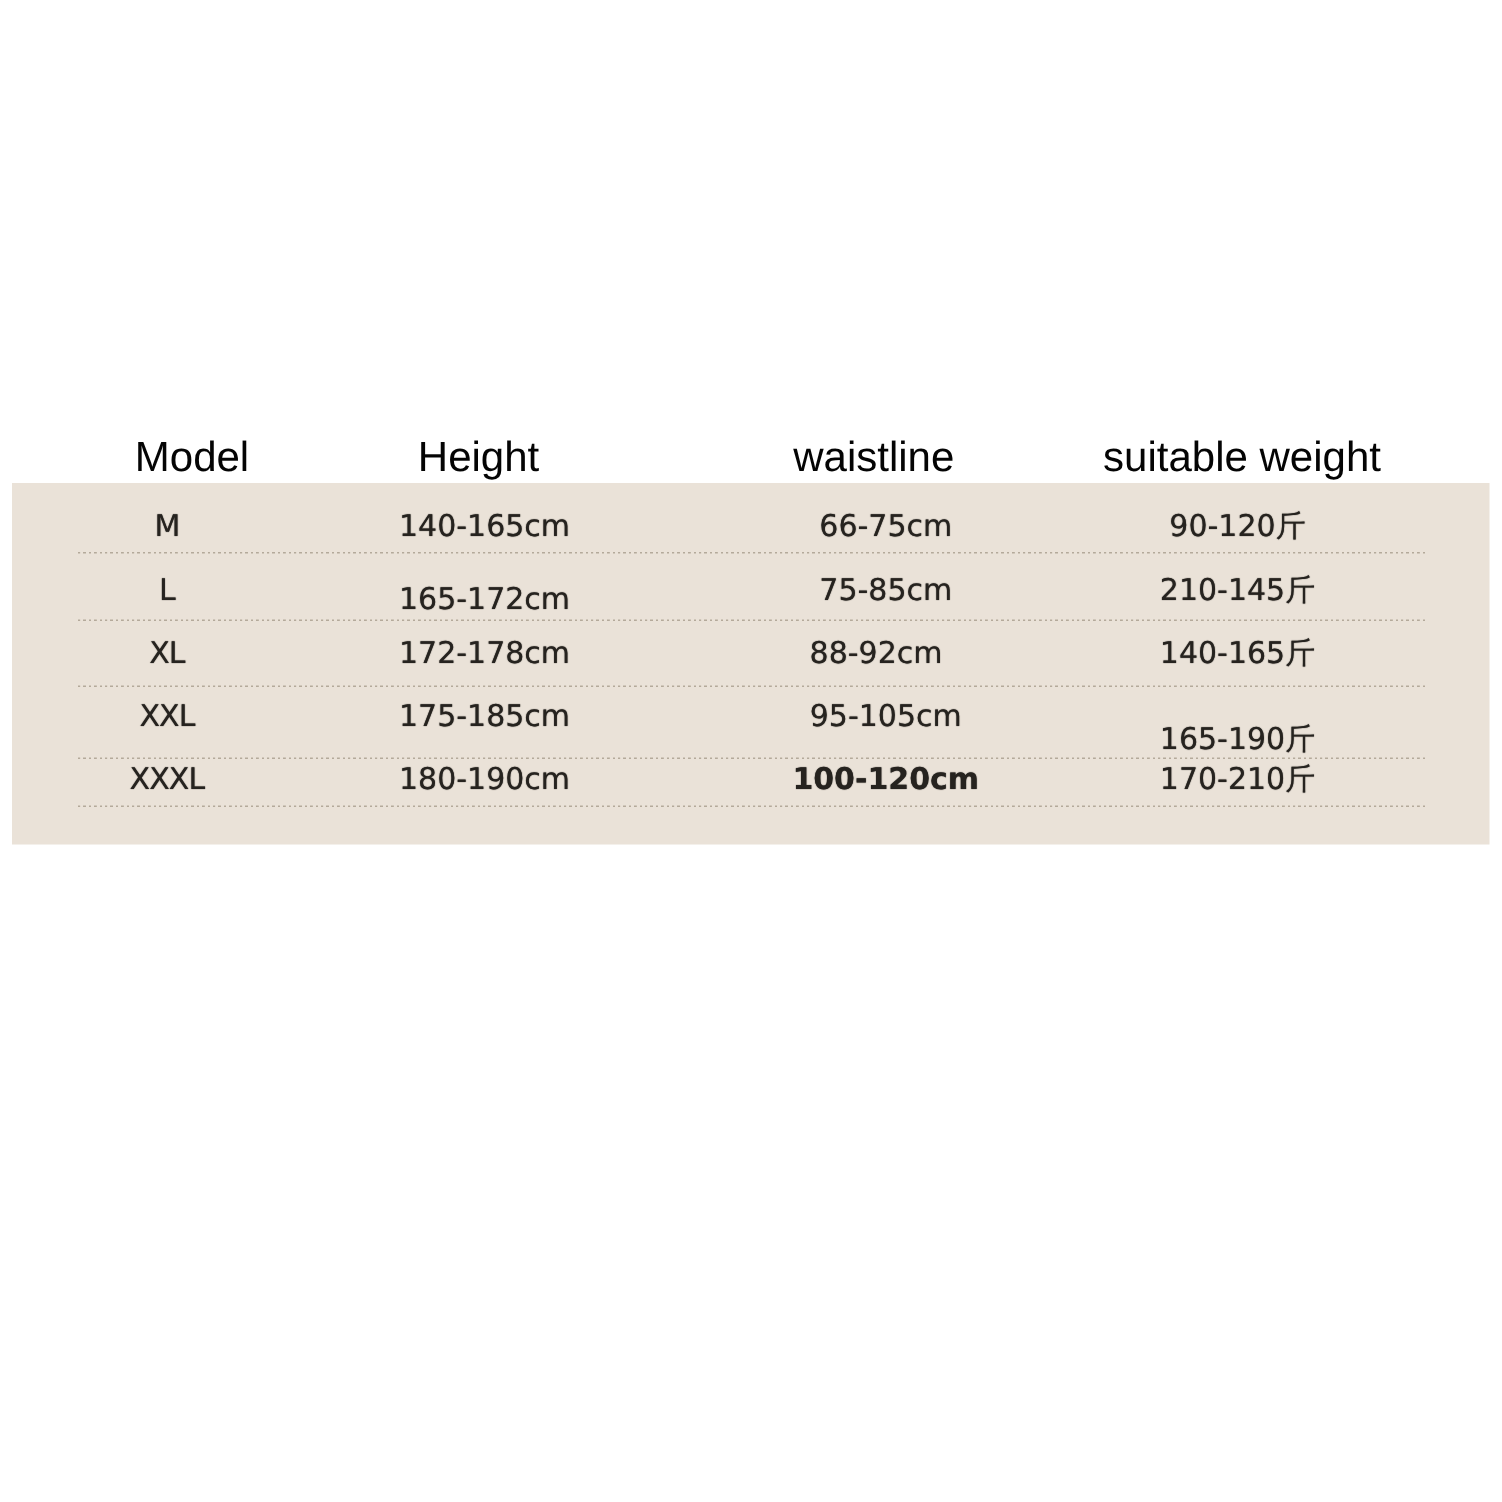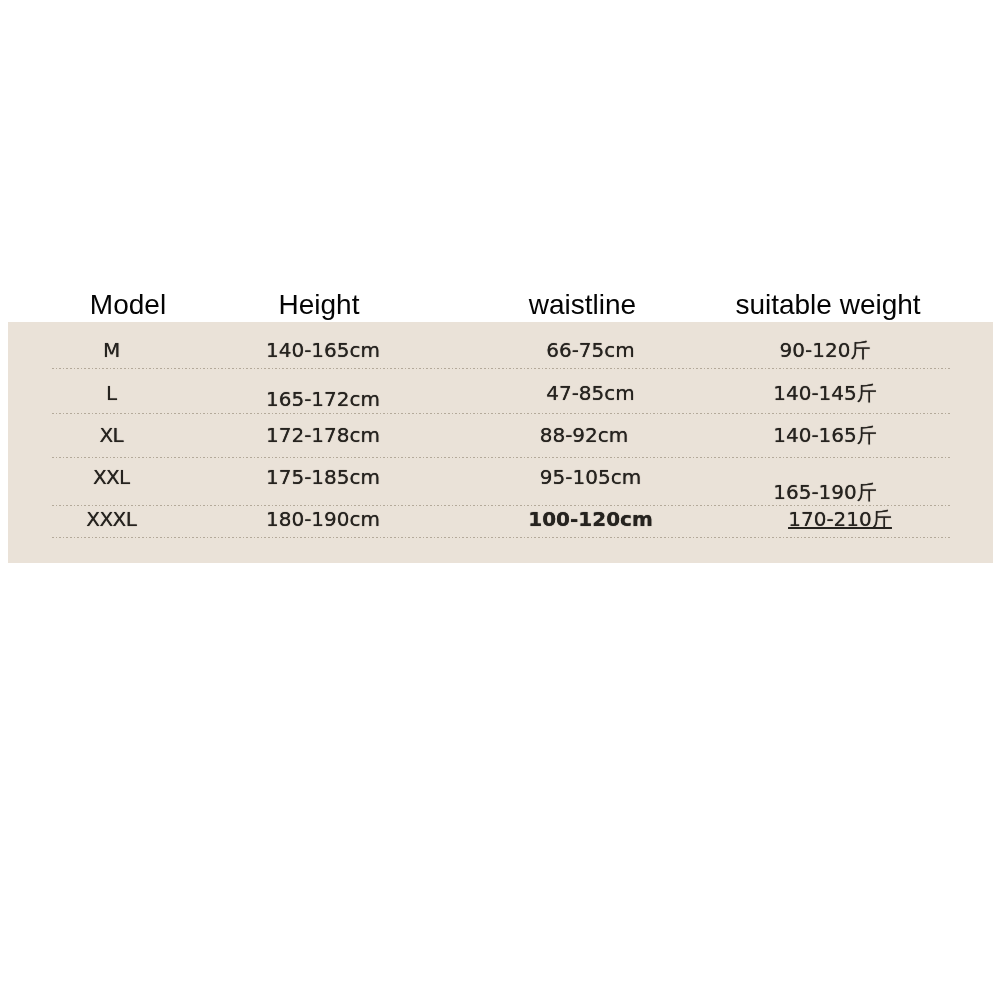--- a/index.html
+++ b/index.html
@@ -51,40 +51,40 @@
   <div id="body-rows">
     <div class="data-row">
       <div class="data-cell size-label" style="left:-39px;top:340.2px;">M</div>
       <div class="data-cell" style="left:173px;top:340.2px;">140-165cm</div>
       <div class="data-cell" style="left:440.5px;top:340.2px;">66-75cm</div>
       <div class="data-cell" style="left:675px;top:340.2px;">90-120斤</div>
     </div>
     <div class="data-row">
       <div class="data-cell size-label" style="left:-39px;top:382.5px;">L</div>
       <div class="data-cell" style="left:173px;top:389px;">165-172cm</div>
-      <div class="data-cell" style="left:440.5px;top:382.5px;">47-85cm</div>
-      <div class="data-cell" style="left:675px;top:382.5px;">140-145斤</div>
+      <div class="data-cell" style="left:440.5px;top:382.5px;">75-85cm</div>
+      <div class="data-cell" style="left:675px;top:382.5px;">210-145斤</div>
     </div>
     <div class="data-row">
       <div class="data-cell size-label" style="left:-39px;top:424.8px;">XL</div>
       <div class="data-cell" style="left:173px;top:424.8px;">172-178cm</div>
       <div class="data-cell" style="left:434px;top:424.8px;">88-92cm</div>
       <div class="data-cell" style="left:675px;top:424.8px;">140-165斤</div>
     </div>
     <div class="data-row">
       <div class="data-cell size-label" style="left:-39px;top:467.1px;">XXL</div>
       <div class="data-cell" style="left:173px;top:467.1px;">175-185cm</div>
       <div class="data-cell" style="left:440.5px;top:467.1px;">95-105cm</div>
       <div class="data-cell" style="left:675px;top:482px;">165-190斤</div>
     </div>
     <div class="data-row">
       <div class="data-cell size-label" style="left:-39px;top:509.3px;">XXXL</div>
       <div class="data-cell" style="left:173px;top:509.3px;text-align:center;">180-190cm</div>
       <div class="data-cell" style="left:440.5px;top:509.3px;font-weight:bold;">100-120cm</div>
-      <div class="data-cell" style="left:690px;top:509.3px;text-decoration:underline;">170-210斤</div>
+      <div class="data-cell" style="left:675px;top:509.3px;">170-210斤</div>
     </div>
   </div>
 
   <div id="dividers">
     <div class="divider" style="top:368.2px;"></div>
     <div class="divider" style="top:412.8px;"></div>
     <div class="divider" style="top:457.4px;"></div>
     <div class="divider" style="top:505.0px;"></div>
     <div class="divider" style="top:537.4px;"></div>
   </div>

